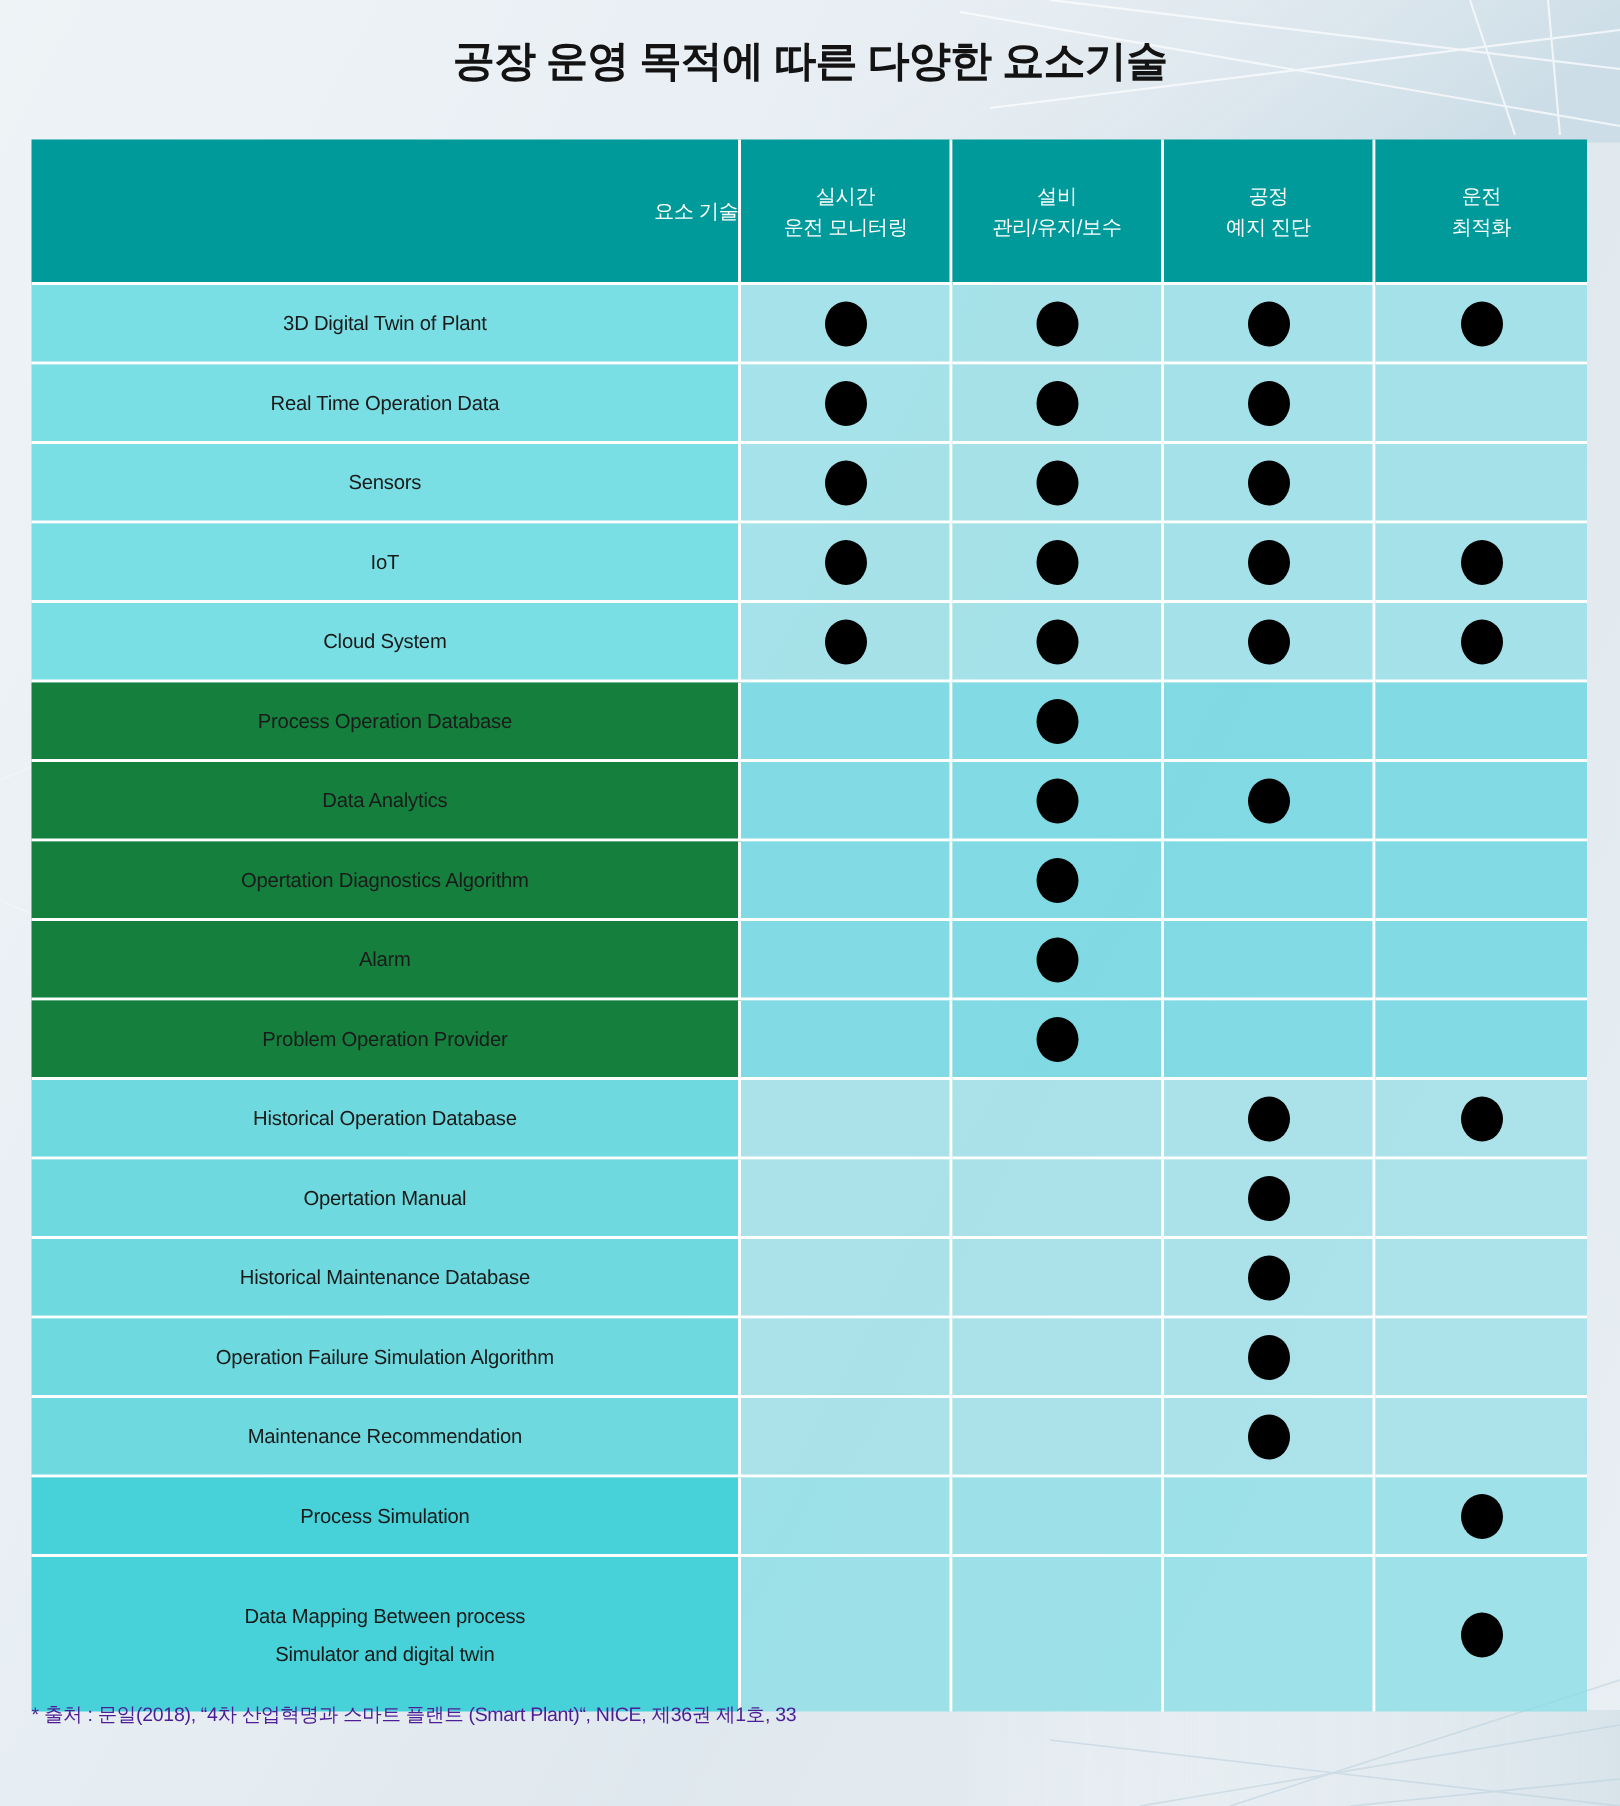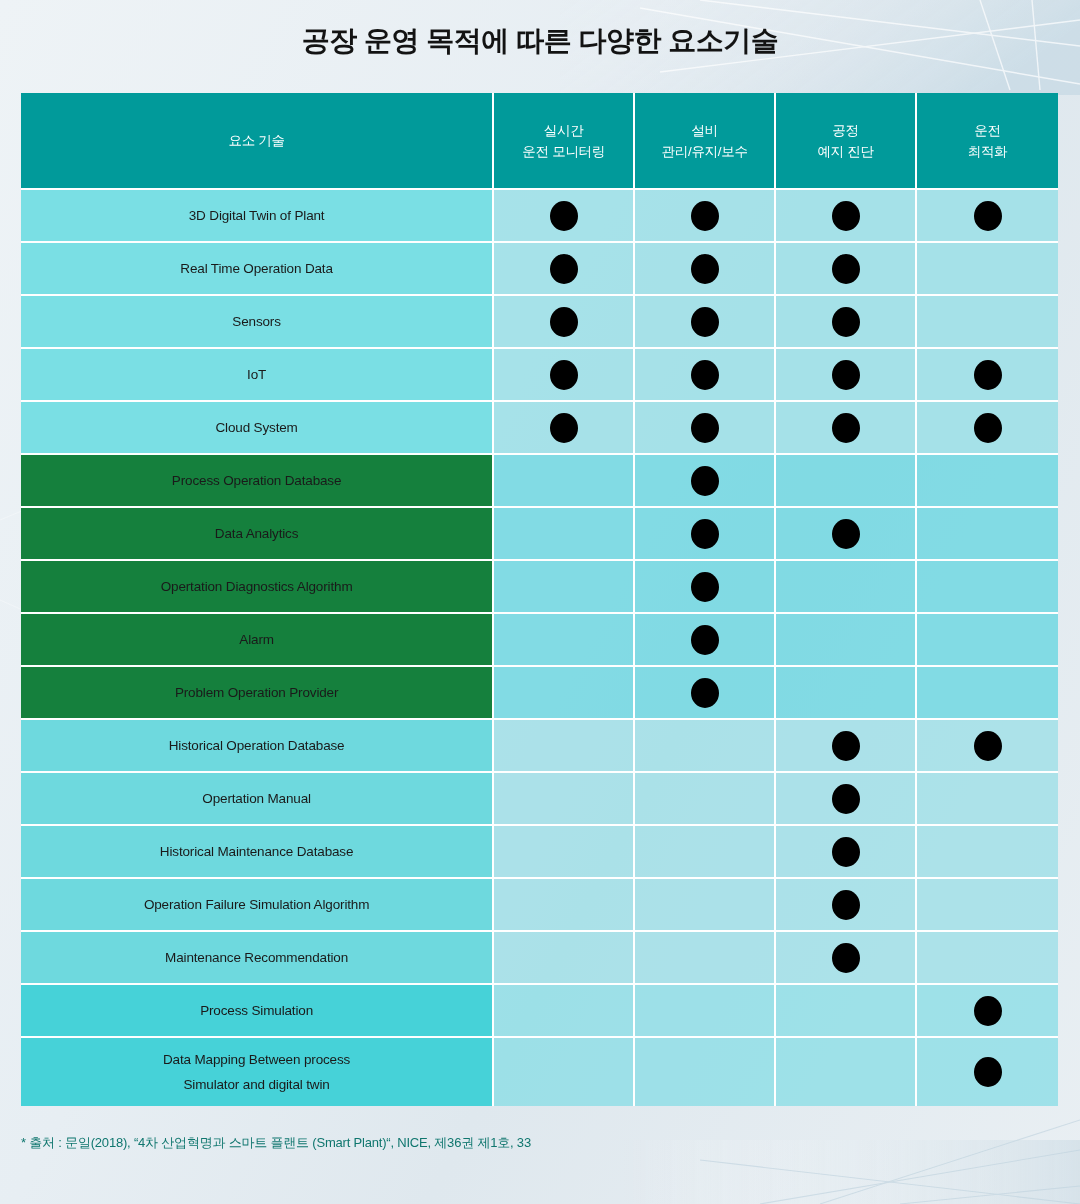--- a/index.html
+++ b/index.html
@@ -71,34 +71,34 @@
     background: #019a9a;
     color: #ffffff;
     font-size: 13.5px;
     font-weight: normal;
     line-height: 21px;
     height: 97px;
     vertical-align: middle;
     text-align: center;
     letter-spacing: -0.3px;
   }
-  thead th.col-tech { width: 470px; }
+  thead th.col-tech { width: 470px; text-align: right; }
   thead th.col-purpose { width: 140px; }
 
   
   tbody td {
     text-align: center;
     vertical-align: middle;
     height: 53px;
     font-size: 13.5px;
     color: #1a1a1a;
     letter-spacing: -0.15px;
   }
   tbody td.name-cell { line-height: 25px; margin-left: 32px; }
-  tbody tr.tall td { height: 68px; text-align: center; }
+  tbody tr.tall td { height: 103px; text-align: center; }
 
   
   tbody tr.g1 td.name-cell { background: #7adfe4; }
   tbody tr.g1 td.mark-cell { background: rgba(150,222,230,0.80); }
 
   tbody tr.g2 td.name-cell { background: #15803d; }
   tbody tr.g2 td.mark-cell { background: rgba(102,214,224,0.78); }
 
   tbody tr.g3 td.name-cell { background: #6ed9de; }
   tbody tr.g3 td.mark-cell { background: rgba(150,222,230,0.72); }
@@ -116,21 +116,21 @@
     vertical-align: middle;
   }
 
   
   #source-note {
     position: absolute;
     left: 21px;
     top: 1134px;
     z-index: 5;
     font-size: 13px;
-    color: #0f766e;
+    color: #4c1d95;
     letter-spacing: -0.2px;
     white-space: nowrap;
   }
 </style>
 </head>
 <body>
 
 <div id="bg-layer"></div>
 
 <svg id="bg-art" viewBox="0 0 1080 1204" preserveAspectRatio="none">

